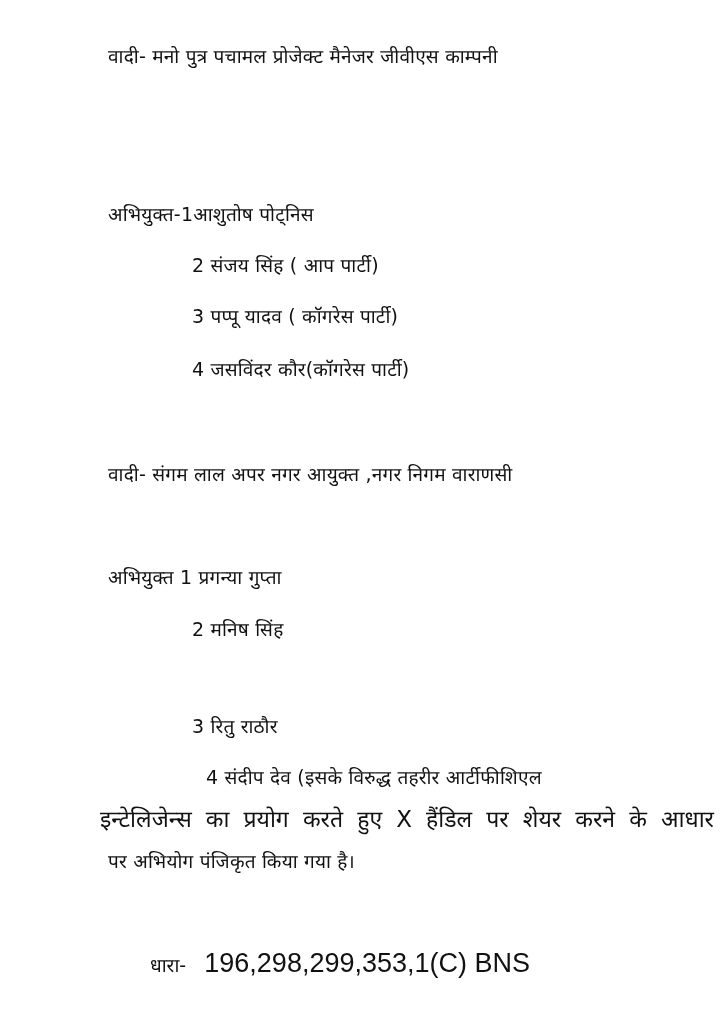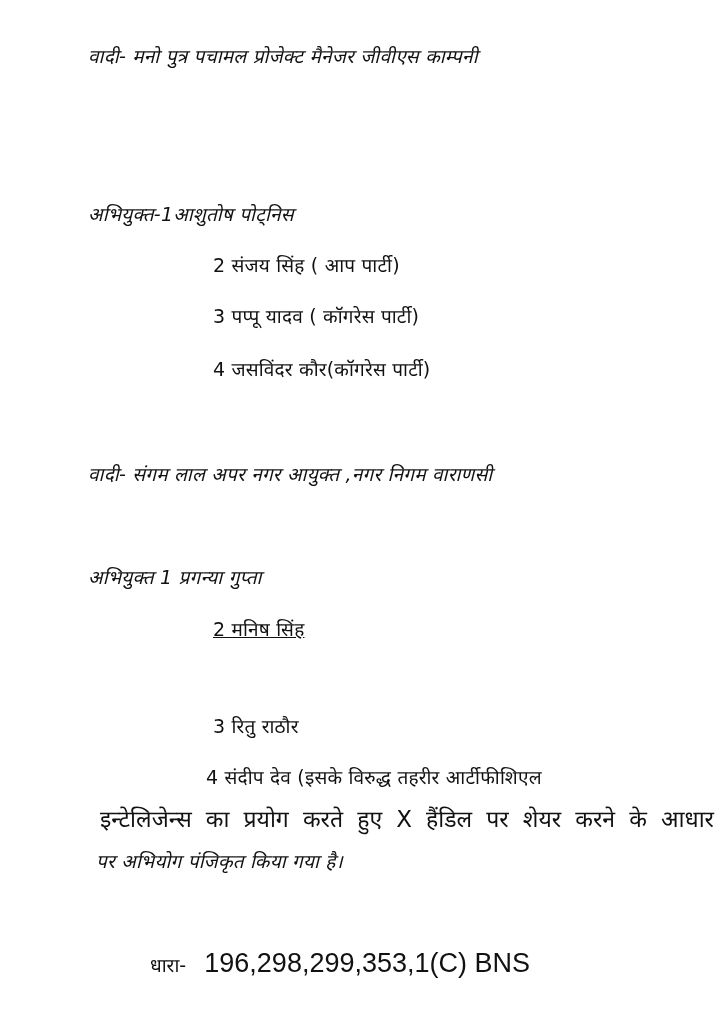--- a/index.html
+++ b/index.html
@@ -15,22 +15,22 @@
       font-family: "DejaVu Sans", "Liberation Sans", sans-serif;
       color: #111111;
     }
     .line {
       position: absolute;
       white-space: nowrap;
       font-size: 19px;
       line-height: 26px;
       letter-spacing: 0.2px;
     }
-    .indent { left: 213px; text-align: center; }
-    .left { left: 88px; font-style: italic; }
+    .indent { left: 192px; text-align: center; }
+    .left { left: 108px; }
     .justify-line {
       position: absolute;
       left: 100px;
       width: 614px;
       font-size: 23px;
       line-height: 26px;
       white-space: nowrap;
       text-align: justify;
       text-align-last: justify;
     }
@@ -54,26 +54,26 @@
   <div class="line left" style="top:43px;">वादी- मनो पुत्र पचामल प्रोजेक्ट मैनेजर जीवीएस काम्पनी</div>
 
   <div class="line left" style="top:201px;">अभियुक्त-1आशुतोष पोट्निस</div>
   <div class="line indent" style="top:252px;">2 संजय सिंह ( आप पार्टी)</div>
   <div class="line indent" style="top:303px;">3 पप्पू यादव ( कॉगरेस पार्टी)</div>
   <div class="line indent" style="top:356px;">4 जसविंदर कौर(कॉगरेस पार्टी)</div>
 
   <div class="line left" style="top:461px;">वादी- संगम लाल अपर नगर आयुक्त ,नगर निगम वाराणसी</div>
 
   <div class="line left" style="top:564px;text-align:center;">अभियुक्त 1 प्रगन्या गुप्ता</div>
-  <div class="line indent" style="top:616px;text-decoration:underline;">2 मनिष सिंह</div>
+  <div class="line indent" style="top:616px;">2 मनिष सिंह</div>
   <div class="line indent" style="top:713px;">3 रितु राठौर</div>
   <div class="line" style="left:206px; top:764px;">4 संदीप देव (इसके विरुद्ध तहरीर आर्टीफीशिएल</div>
 
   <div class="justify-line" style="top:806px;">इन्टेलिजेन्स का प्रयोग करते हुए X हैंडिल पर शेयर करने के आधार</div>
-  <div class="line left" style="top:848px;margin-left:8px;">पर अभियोग पंजिकृत किया गया है।</div>
+  <div class="line left" style="top:848px;">पर अभियोग पंजिकृत किया गया है।</div>
 
   <div class="section-line" style="top:950px;">
     <span>धारा-</span>
     <span>&nbsp;</span>
     <span class="num">196,298,299,353,1(C) BNS</span>
   </div>
 
 </div>
 
 </body></html>

